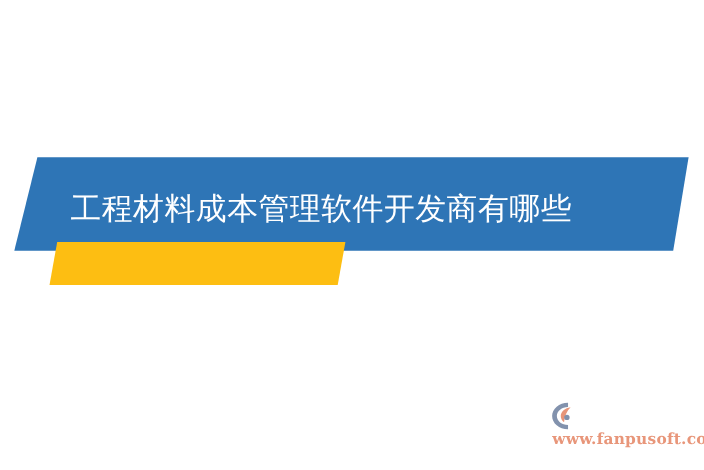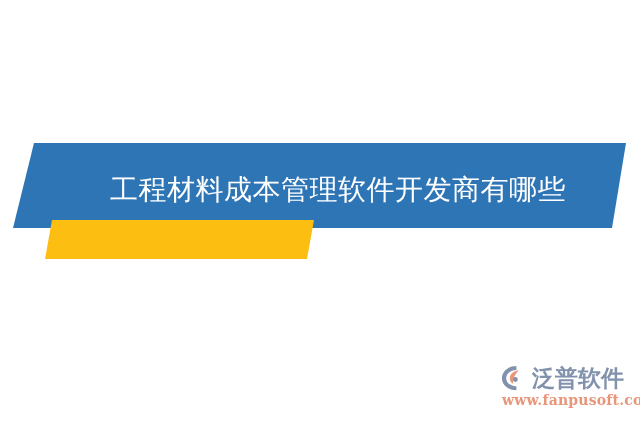--- a/index.html
+++ b/index.html
@@ -33,32 +33,31 @@
   .banner-svg {
     position: absolute;
     left: 0;
     top: 0;
     display: block;
   }
 
   
   .title-text {
     position: absolute;
-    left: 86px;
+    left: 64px;
     top: 168px;
     width: 480px;
     height: 44px;
     line-height: 44px;
     color: #ffffff;
     font-family: "DejaVu Serif", "Liberation Serif", serif;
     font-size: 28px;
     font-weight: 400;
     letter-spacing: 0.5px;
     white-space: nowrap;
-    text-align: right;
   }
 
   
   .subtitle-text {
     position: absolute;
     left: 68px;
     top: 228px;
     width: 240px;
     height: 26px;
     line-height: 26px;
@@ -137,18 +136,17 @@
       <svg class="logo-mark" viewBox="0 0 32 30">
 
         <path d="M17.5,2.2 C8.8,2.2 2.0,8.2 2.0,15.2 C2.0,22.2 8.8,28.2 17.5,28.2
                  L17.5,24.0 C11.4,24.0 6.6,20.1 6.6,15.2 C6.6,10.3 11.4,6.4 17.5,6.4 Z" fill="#8292ad"></path>
 
         <path d="M20.0,6.6 C14.6,7.3 10.4,10.8 10.4,15.2 C10.4,17.6 11.6,19.7 13.6,21.2
                  C14.2,15.0 16.3,10.0 20.0,6.6 Z" fill="#e8967a"></path>
 
         <circle cx="16.4" cy="16.6" r="2.6" fill="#8292ad"></circle>
       </svg>
-      <span class="logo-wordmark">泛普软件</span>
     </div>
     <div class="logo-url">www.fanpusoft.com</div>
   </div>
 
 </div>
 
 </body></html>

